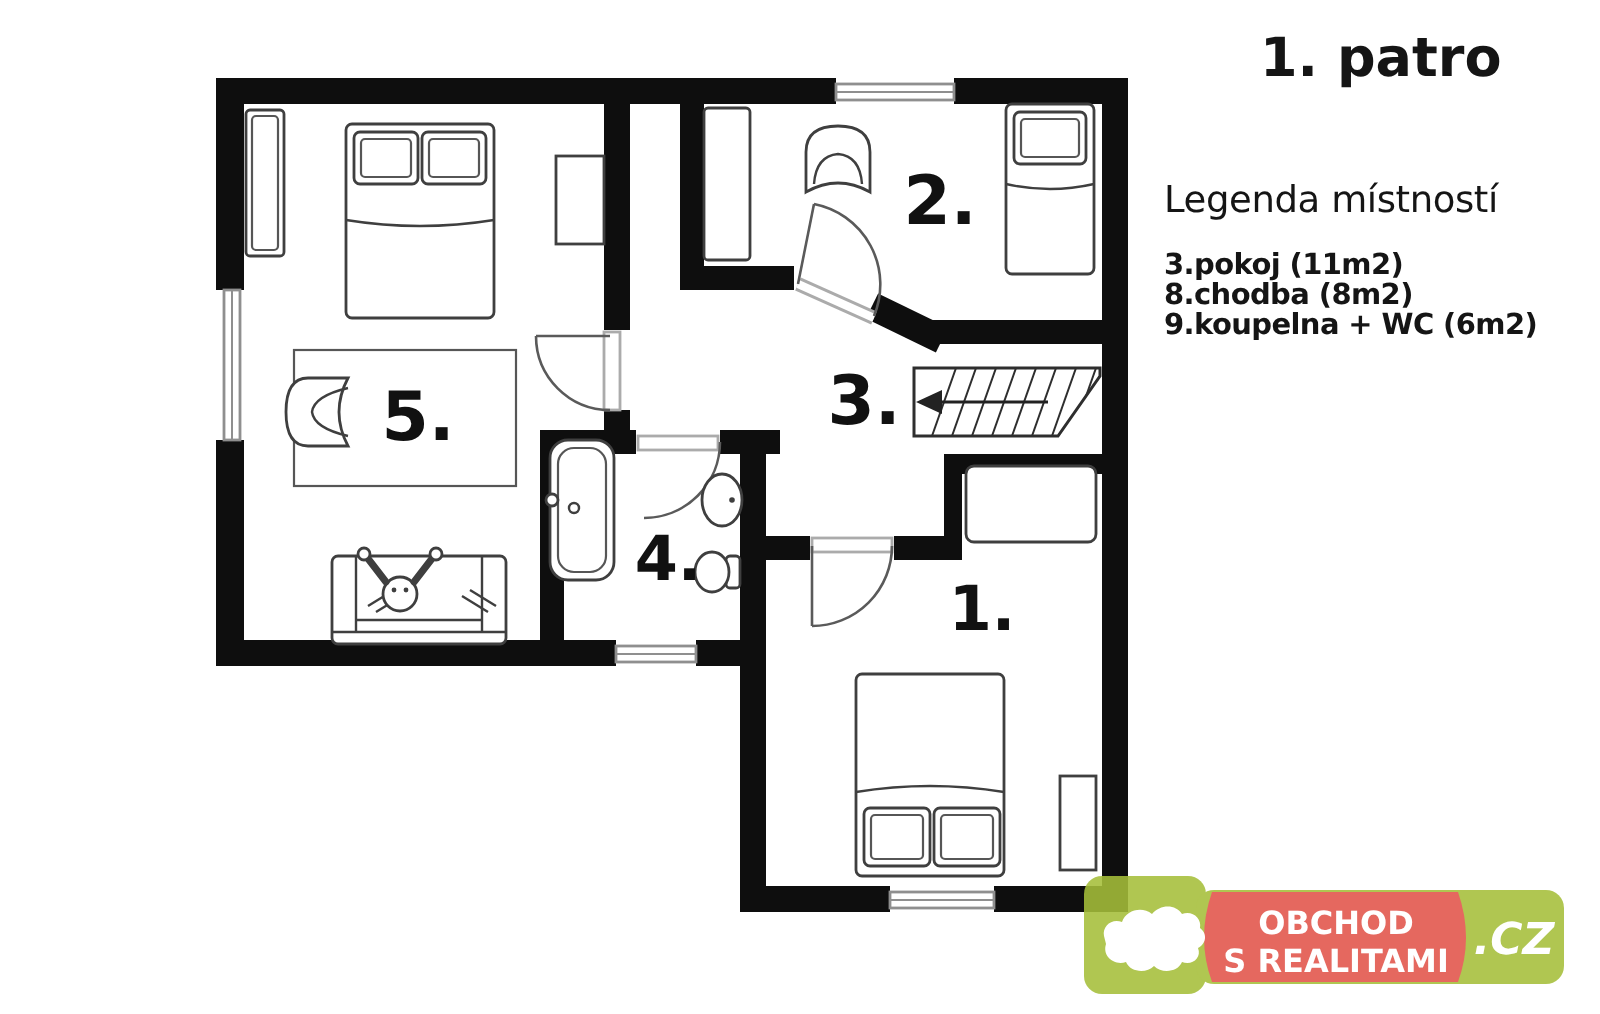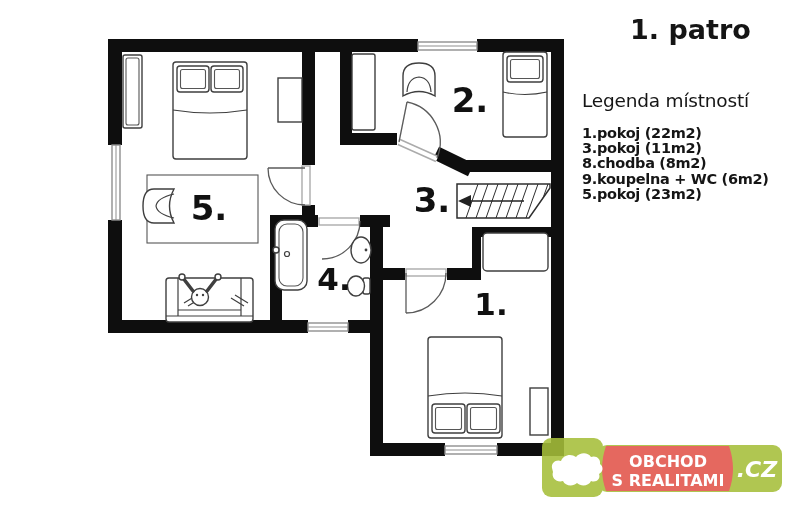--- a/index.html
+++ b/index.html
@@ -238,20 +238,18 @@
       <text class="wm-text" x="668" y="467" font-size="16" text-anchor="middle" fill="#ffffff">OBCHOD</text>
       <text class="wm-text" x="668" y="486" font-size="16" text-anchor="middle" fill="#ffffff">S REALITAMI</text>
       <text class="wm-text" x="757" y="477" font-size="22" text-anchor="middle" font-style="italic" fill="#ffffff">.CZ</text>
     </g>
   </svg>
 
   <div class="title">1. patro</div>
 
   <div class="legend">
     <div class="legend-heading">Legenda místností</div>
-    <div class="legend-item">1.pokoj (22m2)</div>
     <div class="legend-item">3.pokoj (11m2)</div>
     <div class="legend-item">8.chodba (8m2)</div>
     <div class="legend-item">9.koupelna + WC (6m2)</div>
-    <div class="legend-item">5.pokoj (23m2)</div>
   </div>
 
 </div>
 
 </body></html>

